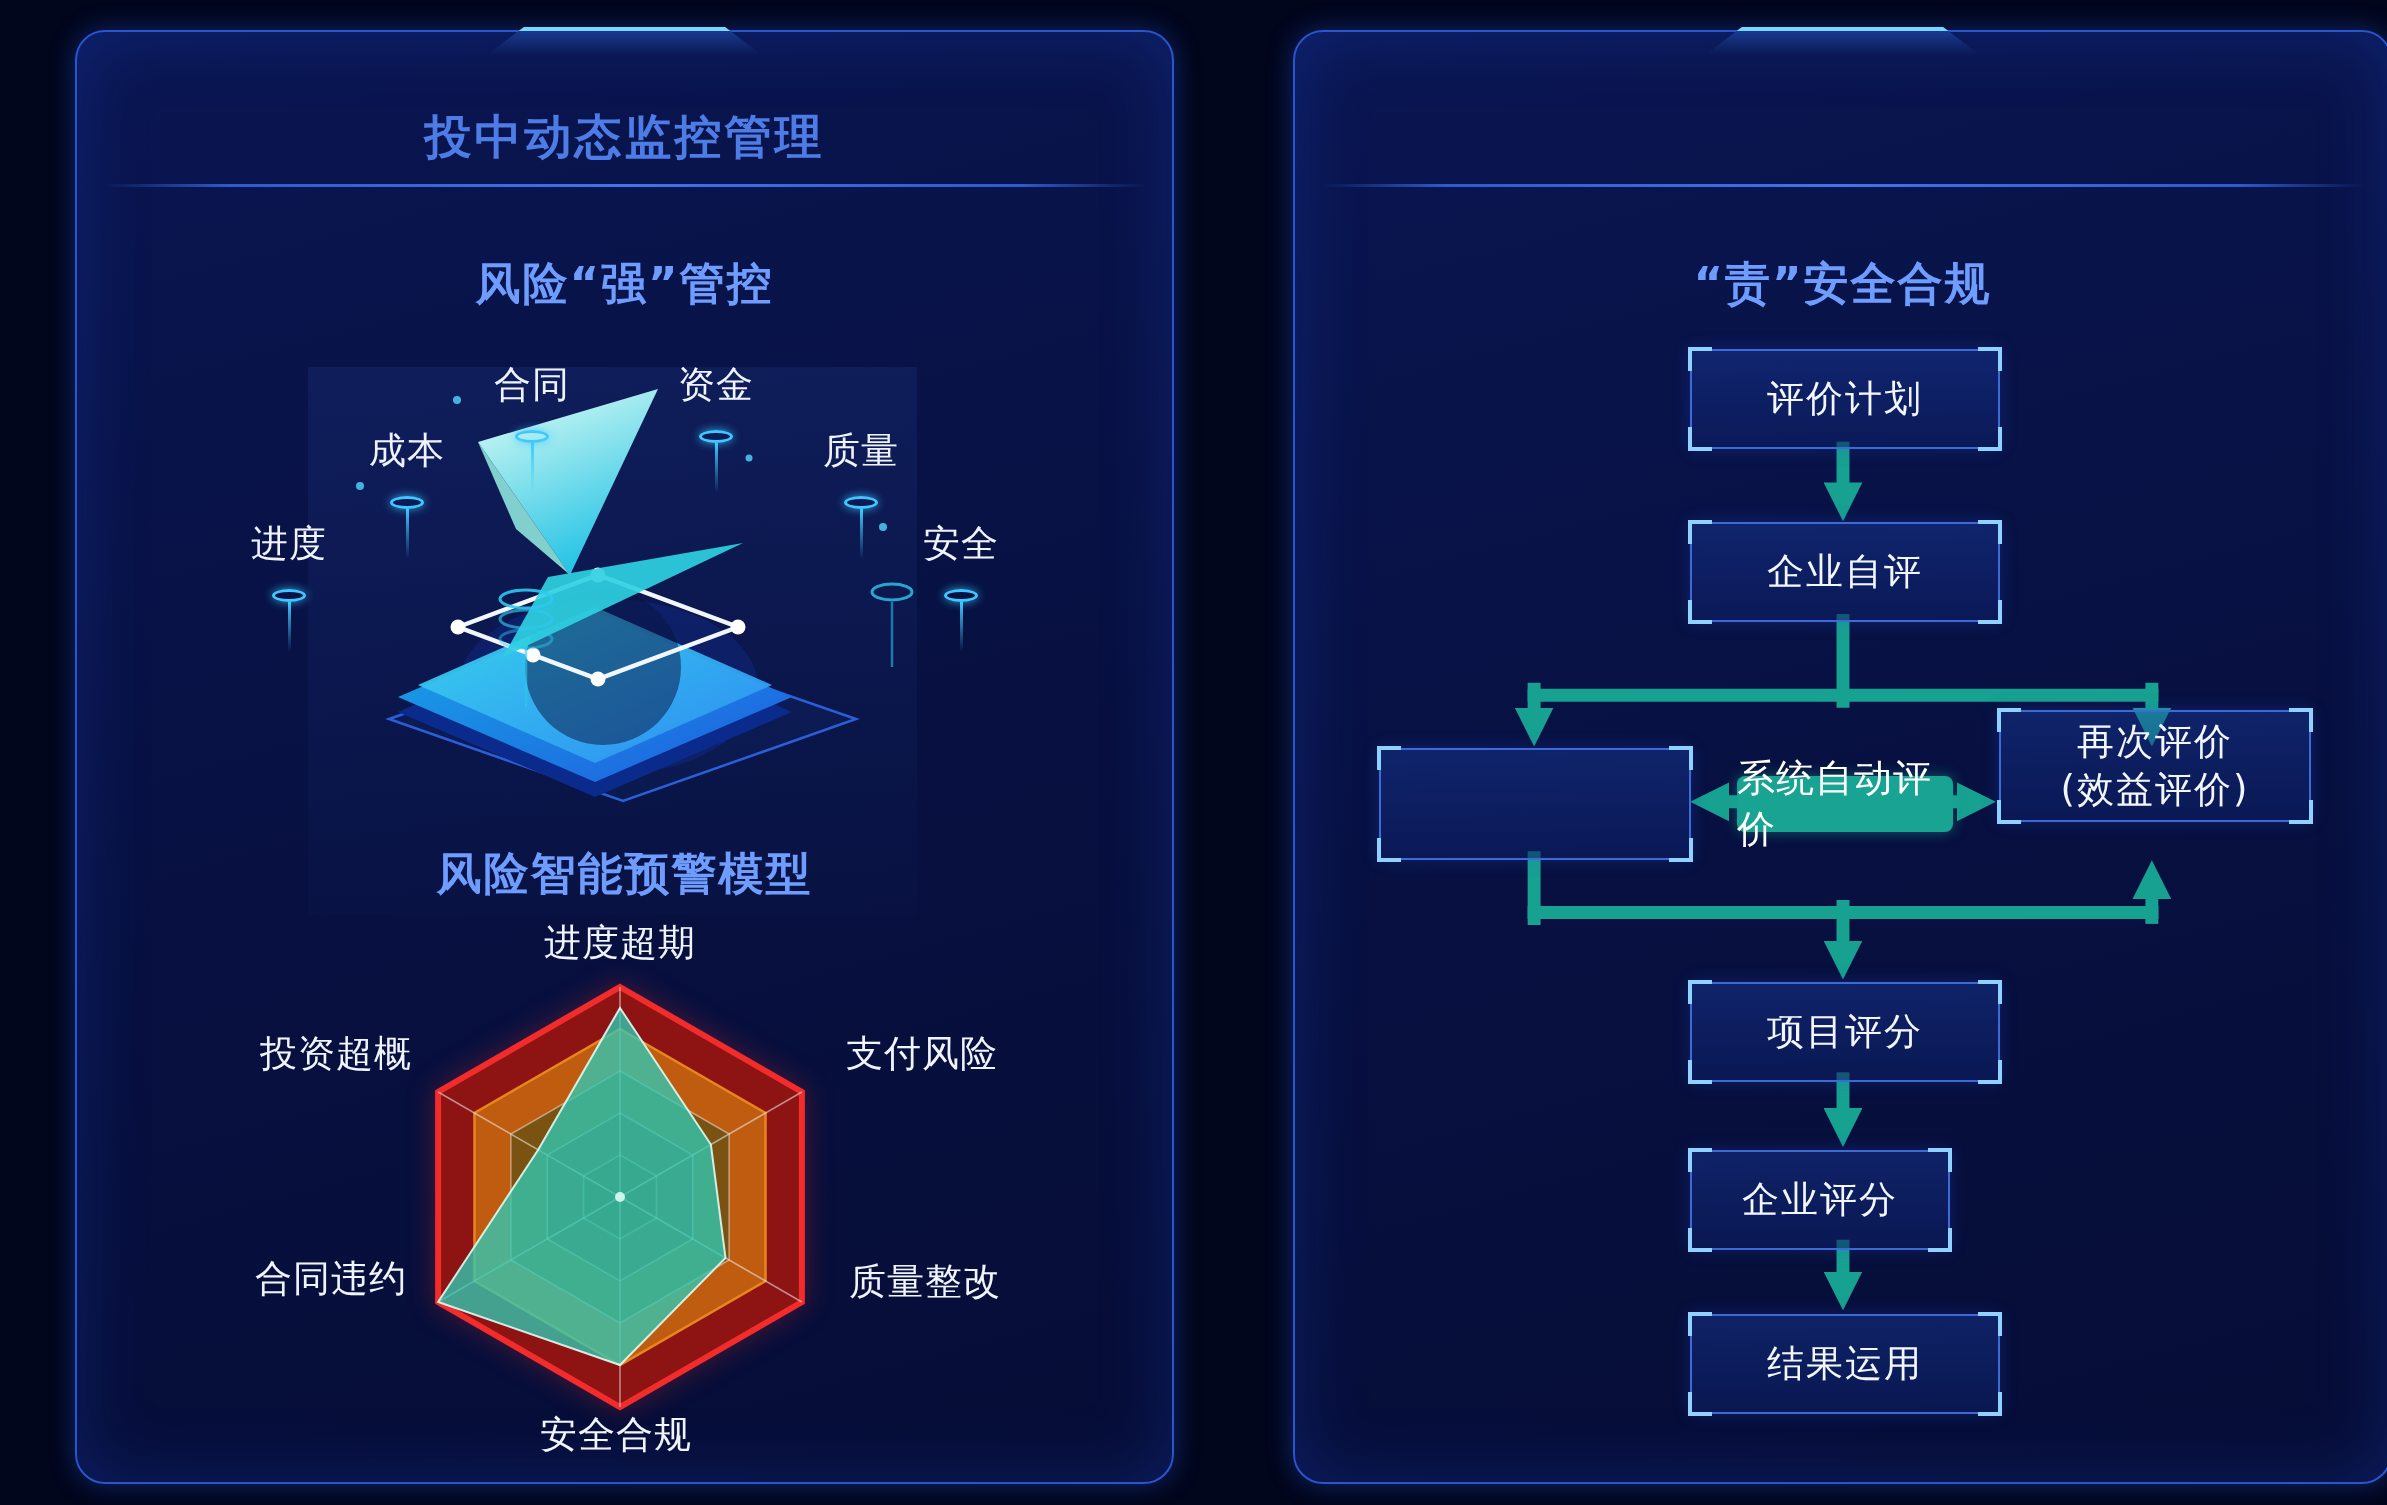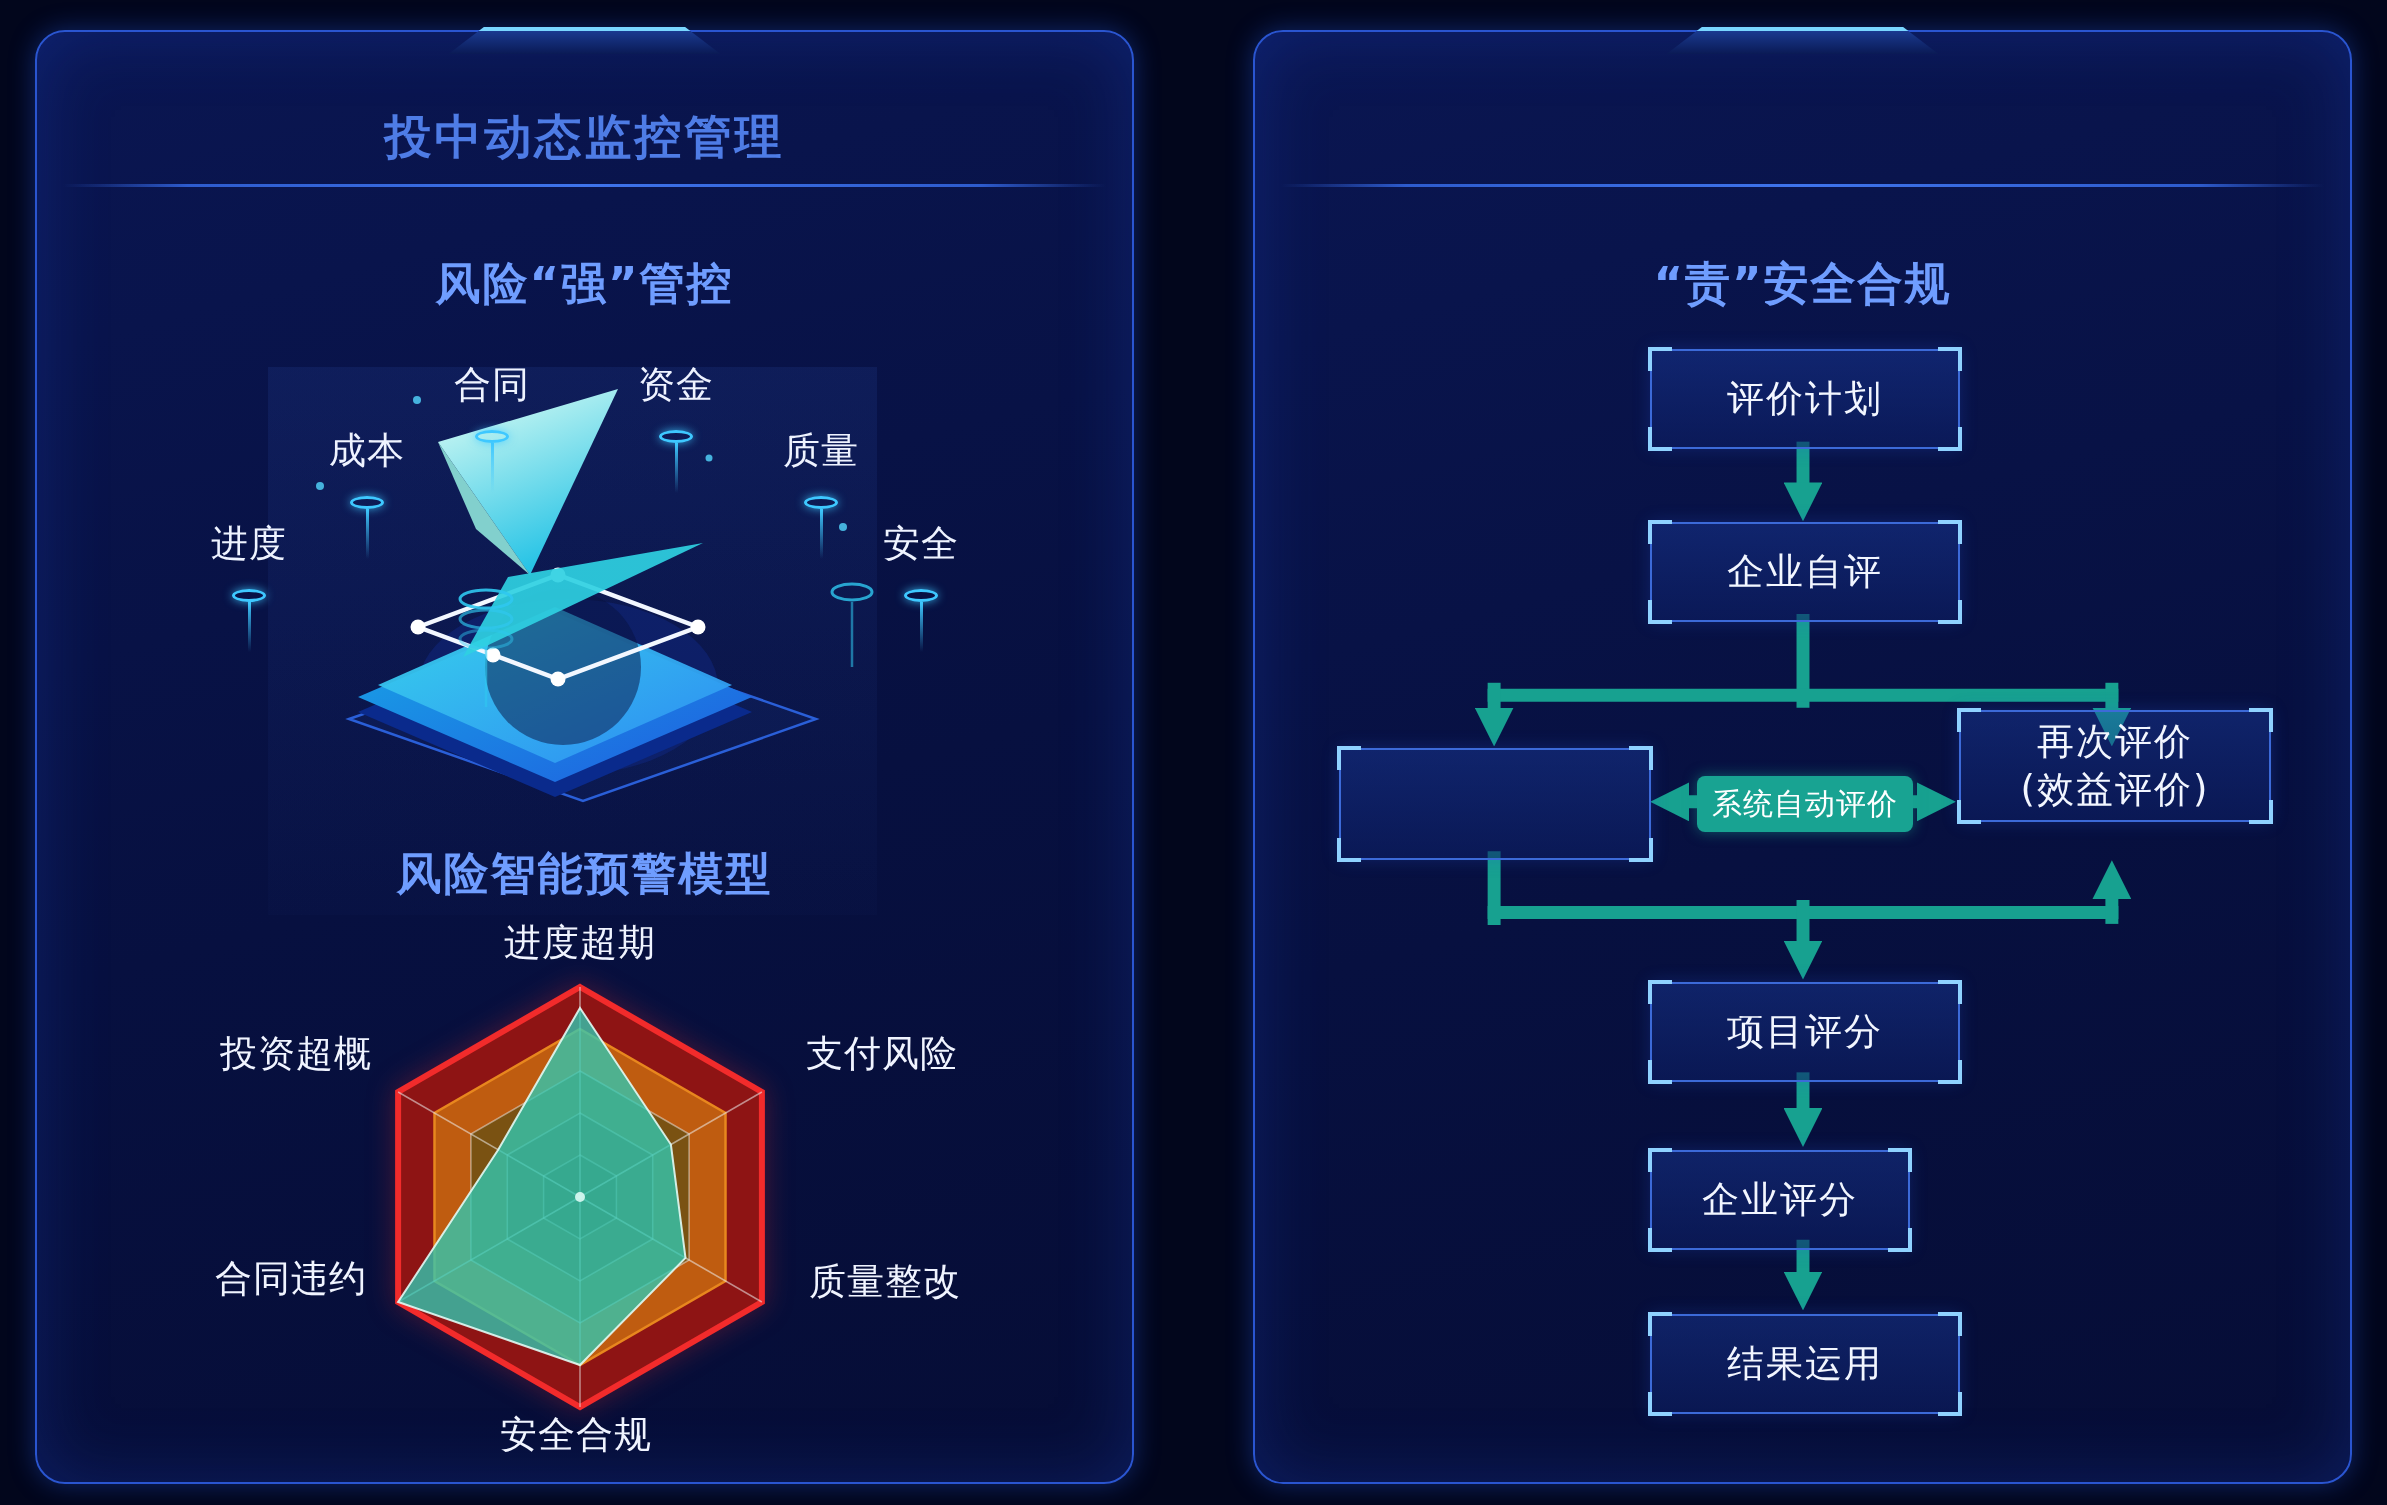--- a/index.html
+++ b/index.html
@@ -7,20 +7,21 @@
   body {
     background:#02061c;
     font-family:"DejaVu Sans","Liberation Sans",sans-serif;
     position:relative; overflow:hidden; color:#eaf1ff;
   }
   .panel {
     position:absolute; top:30px; width:1099px; height:1454px;
     border:2px solid #2a55d0; border-radius:30px;
     background:linear-gradient(165deg,#0a1652 0%,#071040 55%,#060d36 100%);
     box-shadow:0 0 26px rgba(42,100,255,.35), inset 0 0 70px rgba(30,80,220,.25);
+    margin-left:40px;
   }
   .panel.left { left:35px; }
   .panel.right { left:1253px; }
   .notch {
     position:absolute; top:-5px; left:50%; transform:translateX(-50%);
     width:272px; height:27px;
     clip-path:polygon(13% 0,87% 0,100% 100%,0 100%);
     background:linear-gradient(180deg,#79d6ff 0 4px,#1a3a90 4px,#0a1a55 100%);
   }
   .ptitle {
@@ -82,21 +83,21 @@
   .fb-label {
     font-size:37px; color:#f2f6ff; text-align:center;
     white-space:pre-line; line-height:1.3; letter-spacing:2px;
   }
   .pill {
     position:absolute; left:442px; top:744px; width:216px; height:56px;
     background:#18a392; border-radius:8px;
     display:flex; align-items:center; justify-content:center;
     box-shadow:0 0 14px rgba(24,163,146,.5);
   }
-  .pill span { font-size:30px; color:#ffffff; letter-spacing:1px;font-family:Liberation Mono, monospace; }
+  .pill span { font-size:38px; color:#ffffff; letter-spacing:1px;font-family:Liberation Mono, monospace; }
 </style>
 </head>
 <body>
 
 <div>
 
   <section class="panel left">
     <div class="notch"></div>
     <h2 class="ptitle">投中动态监控管理</h2>
     <div class="divider"></div>

